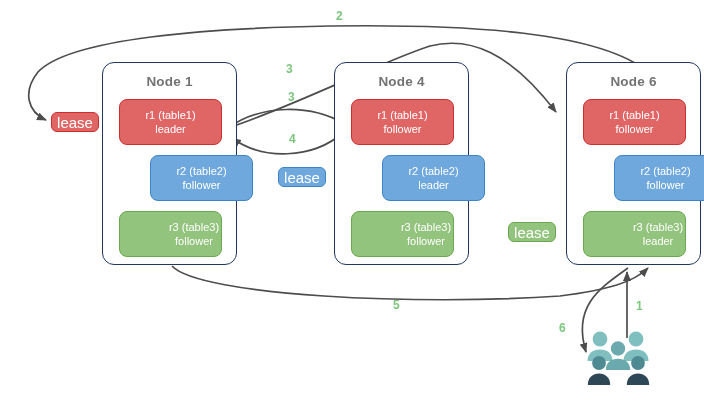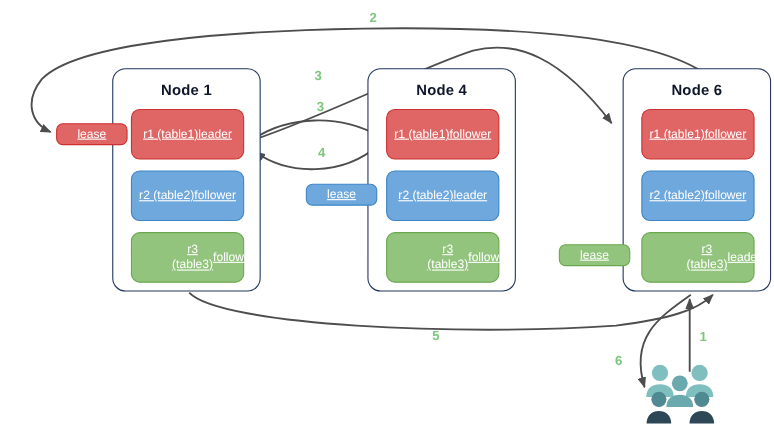--- a/index.html
+++ b/index.html
@@ -30,65 +30,63 @@
     border: 1.6px solid #22365e;
     border-radius: 12px;
     background: #ffffff;
     width: 135px;
     height: 203px;
   }
   .node-title {
     text-align: center;
     font-size: 13.5px;
     font-weight: bold;
-    color: #0f172a;
+    color: #737373;
     margin-top: 11px;
     letter-spacing: 0.2px;
   }
 
   
   .replica {
     position: absolute;
     left: 16px;
     width: 103px;
     height: 46px;
     box-sizing: border-box;
     border-radius: 8px;
     display: flex;
-    flex-direction: row;
+    flex-direction: column;
     align-items: center;
     justify-content: center;
     color: #ffffff;
     font-size: 11px;
     line-height: 14px;
     text-align: center;
-    text-decoration: underline;
   }
   .replica .ln { display: block; }
   .r-red   { background: #e06666; border: 1.4px solid #cc2f2f; }
   .r-blue  { background: #6fa8dc; border: 1.4px solid #3d85c6; }
   .r-green { background: #93c47d; border: 1.4px solid #6aa84f; }
 
   .slot1 { top: 36px; }
-  .slot2 { top: 92px; }
+  .slot2 { top: 92px; margin-left: 31px; }
   .slot3 { top: 148px; padding-left: 47px; }
 
   
   .lease {
     position: absolute;
     box-sizing: border-box;
     border-radius: 6px;
     display: flex;
     align-items: center;
     justify-content: center;
     color: #ffffff;
-    font-size: 11px;
-    width: 65px;
+    font-size: 15px;
+    width: 48px;
     height: 20px;
-    text-decoration: underline;
   }
   .lease-red   { background: #e06666; border: 1.4px solid #cc2f2f; }
   .lease-blue  { background: #6fa8dc; border: 1.4px solid #3d85c6; }
   .lease-green { background: #93c47d; border: 1.4px solid #6aa84f; }
 
   
   .step {
     position: absolute;
     color: #7dc67d;
     font-size: 12px;

